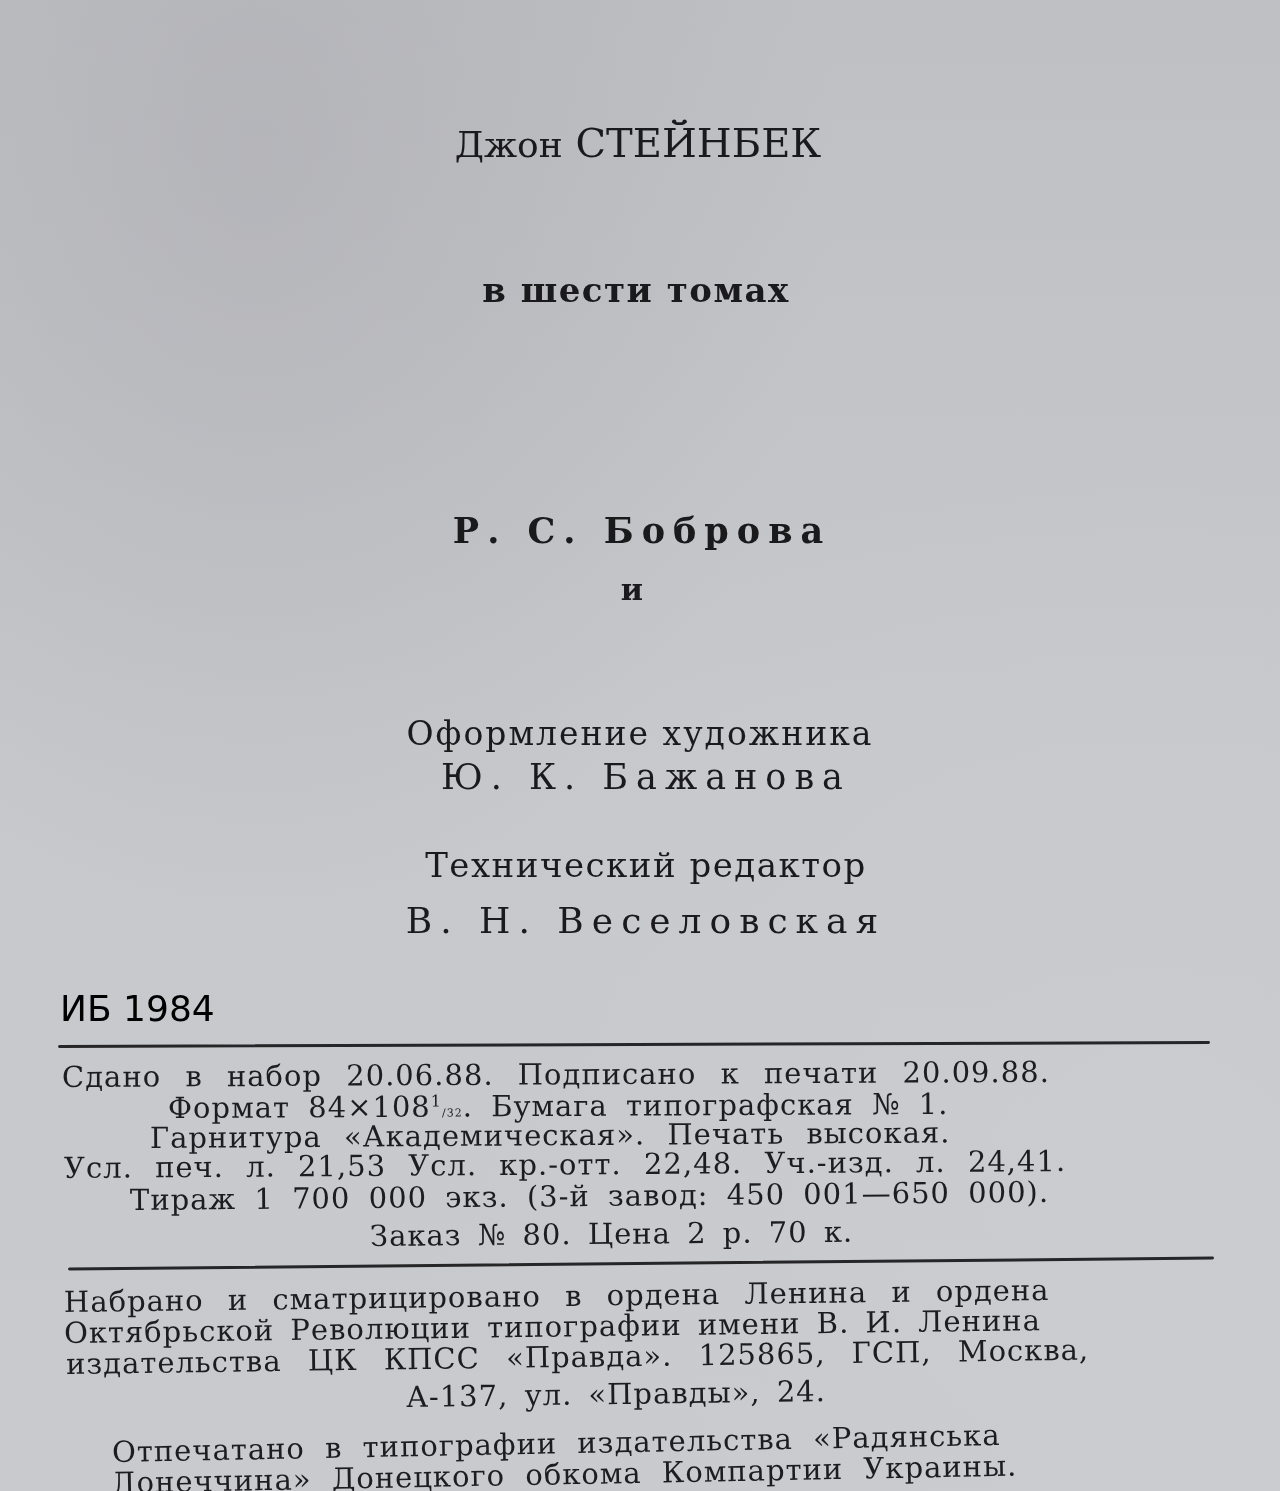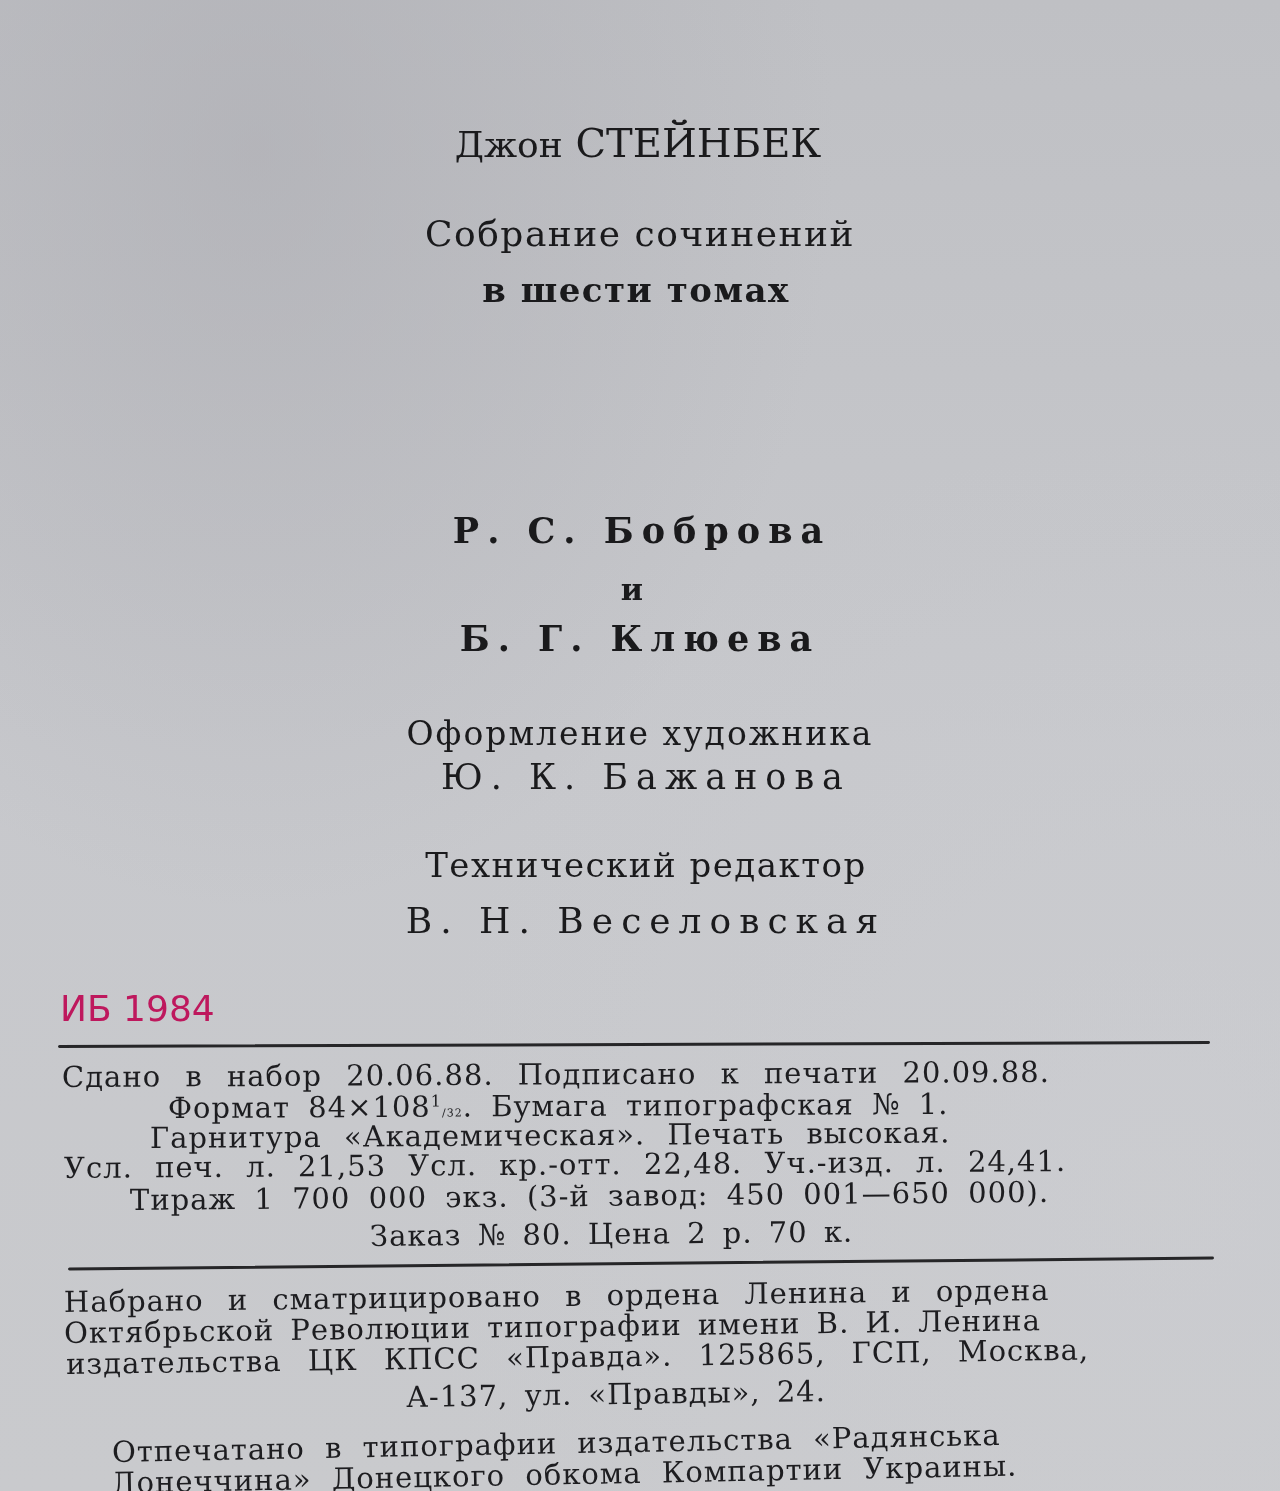--- a/index.html
+++ b/index.html
@@ -43,21 +43,21 @@
     #artist-name { top: 757px; font-size: 35px; letter-spacing: 8px; left: 6px; }
 
     #tech-label { top: 845px; font-size: 34px; letter-spacing: 1.5px; left: 6px; }
     #tech-name { top: 900px; font-size: 36px; letter-spacing: 8px; left: 6px; }
 
     #ib {
       position: absolute;
       top: 988px; left: 60px;
       font-family: "DejaVu Sans", "Liberation Sans", sans-serif;
       font-size: 36px;
-      color: #be185d;
+      color: #000000;
     }
 
     .rule {
       position: absolute;
       height: 3px;
       background: #262628;
       border-radius: 2px;
     }
     #rule1 { top: 1043px; left: 58px; width: 1152px; transform: rotate(-0.2deg); }
     #rule2 { top: 1262px; left: 68px; width: 1146px; transform: rotate(-0.55deg); }
@@ -95,27 +95,25 @@
 </head>
 <body>
 
 <div class="page">
 
   <div id="author" class="center-line serif">
     <span class="given">Джон</span>
     <span>СТЕЙНБЕК</span>
   </div>
 
-  <div id="title-line1" class="center-line serif">Собрание сочинений</div>
   <div id="title-line2" class="center-line serif">в шести томах</div>
 
 
   <div id="editor1" class="center-line serif">Р. С. Боброва</div>
   <div id="editors-and" class="center-line serif">и</div>
-  <div id="editor2" class="center-line serif">Б. Г. Клюева</div>
 
   <div id="artist-label" class="center-line serif">Оформление художника</div>
   <div id="artist-name" class="center-line serif">Ю. К. Бажанова</div>
 
   <div id="tech-label" class="center-line serif">Технический редактор</div>
   <div id="tech-name" class="center-line serif">В. Н. Веселовская</div>
 
   <div id="ib">ИБ 1984</div>
 
   <div id="rule1" class="rule"></div>

